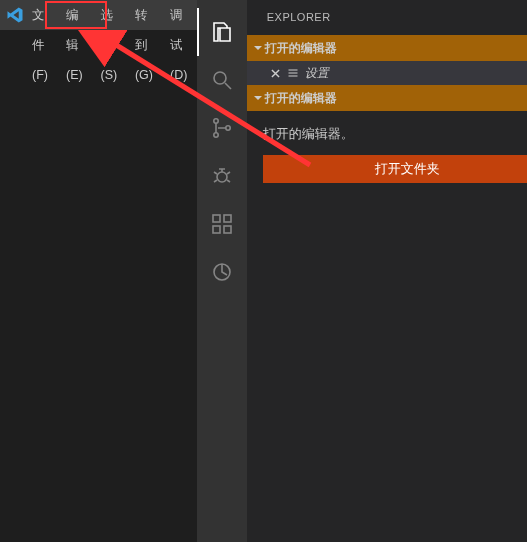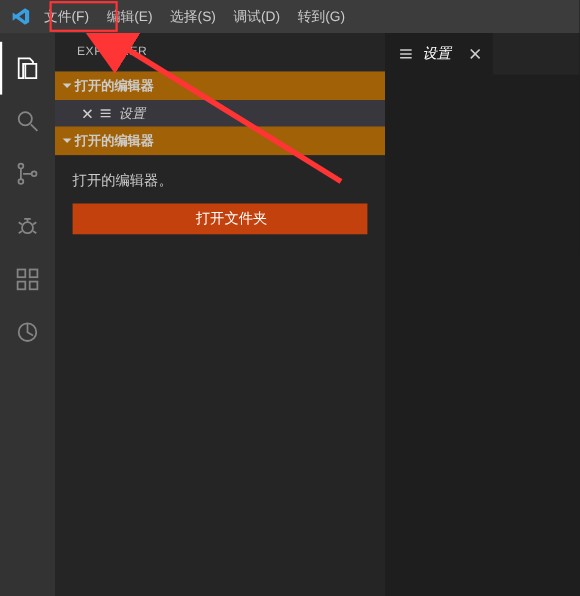--- a/index.html
+++ b/index.html
@@ -1,17 +1,17 @@
 <!DOCTYPE html>
 <html><head>
 <meta charset="utf-8">
 <style>
   * { margin: 0; padding: 0; box-sizing: border-box; font-family: "Segoe UI", "Microsoft YaHei", sans-serif; }
   html, body { width: 527px; height: 542px; overflow: hidden; background: #1e1e1e; color: #cccccc; }
-  .root { display: flex; flex-direction: column; width: 100%; height: 100%; }
+  .root { display: flex; flex-direction: row; width: 100%; height: 100%; }
 
   
   .menubar { height: 30px; background: #3c3c3c; display: flex; align-items: center; padding-left: 6px; }
   .menubar .logo { width: 26px; display: flex; align-items: center; justify-content: center; }
   .menubar .logo svg { width: 18px; height: 18px; }
   .menubar .menu-item { padding: 0 8px; height: 30px; line-height: 30px; font-size: 12.5px; color: #cccccc; cursor: default; }
   .red-box { position: absolute; border: 2px solid #ff3434; pointer-events: none; }
 
   
   .body { flex: 1; display: flex; min-height: 0; }
@@ -63,22 +63,22 @@
 
   <div class="menubar">
     <div class="logo">
       <svg viewBox="0 0 24 24">
           <path d="M17 2 L22 5 L22 19 L17 22 L6 14 L2 17 L2 7 L6 10 Z M17 7 L10 12 L17 17 Z" fill="#3a9fe0"></path>
         </svg>
     </div>
     <div class="menu-item">文件(F)</div>
     <div class="menu-item">编辑(E)</div>
     <div class="menu-item">选择(S)</div>
+    <div class="menu-item">转到(G)</div>
     <div class="menu-item">调试(D)</div>
-    <div class="menu-item">转到(G)</div>
   </div>
 
   <div class="red-box" style="left:45px; top:1px; width:62px; height:28px;"></div>
 
   <div class="body">
 
     <div class="activitybar">
       <div class="act-item active">
         <svg viewBox="0 0 24 24">
             <path d="M4 3h10l3 3v2H8v13H4z M10 8h10v13H10z"></path>

